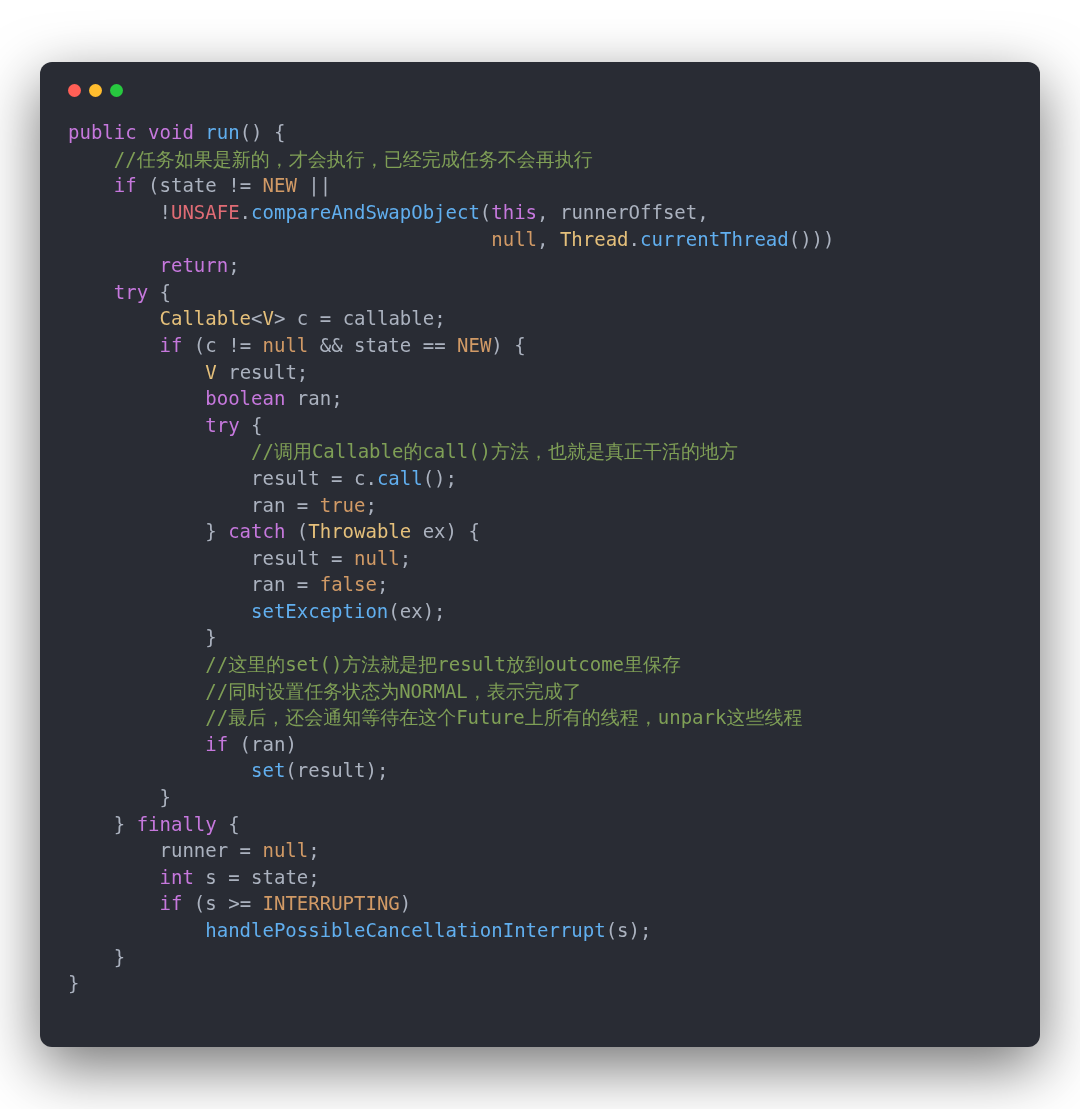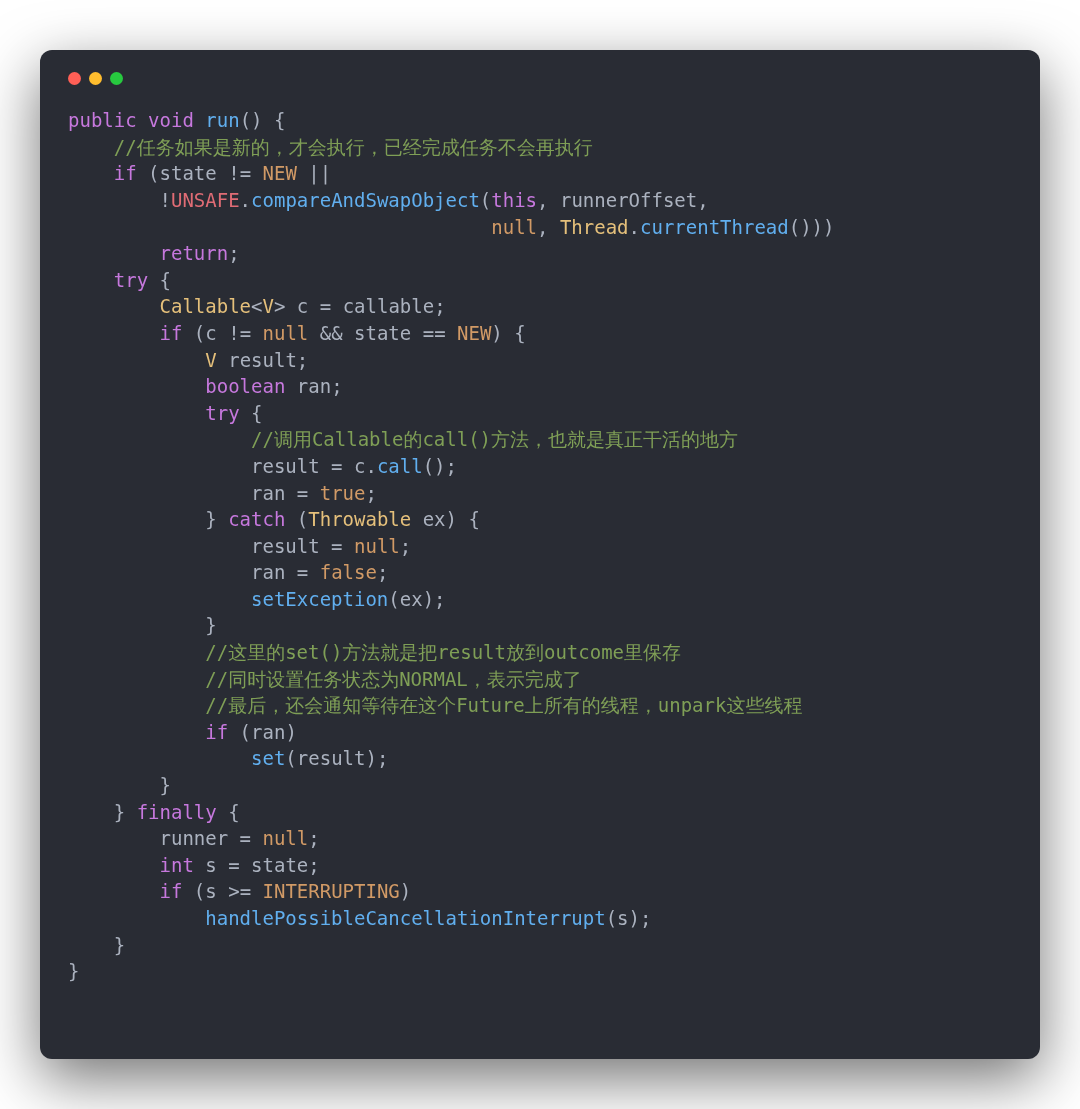--- a/index.html
+++ b/index.html
@@ -10,21 +10,21 @@
     display: flex;
     align-items: center;
     justify-content: center;
     font-family: ui-monospace, SFMono-Regular, Menlo, Monaco, Consolas, monospace;
   }
   .window {
     width: 1000px;
     background: #292c34;
     border-radius: 12px;
     box-shadow: 0 20px 60px rgba(0,0,0,0.55);
-    padding: 22px 28px 74px 28px;
+    padding: 22px 28px 50px 28px;
   }
   .titlebar {
     display: flex;
     gap: 8px;
     padding-bottom: 22px;
   }
   .dot {
     width: 13px; height: 13px; border-radius: 50%;
   }
   .dot.red { background: #ff5f56; }

